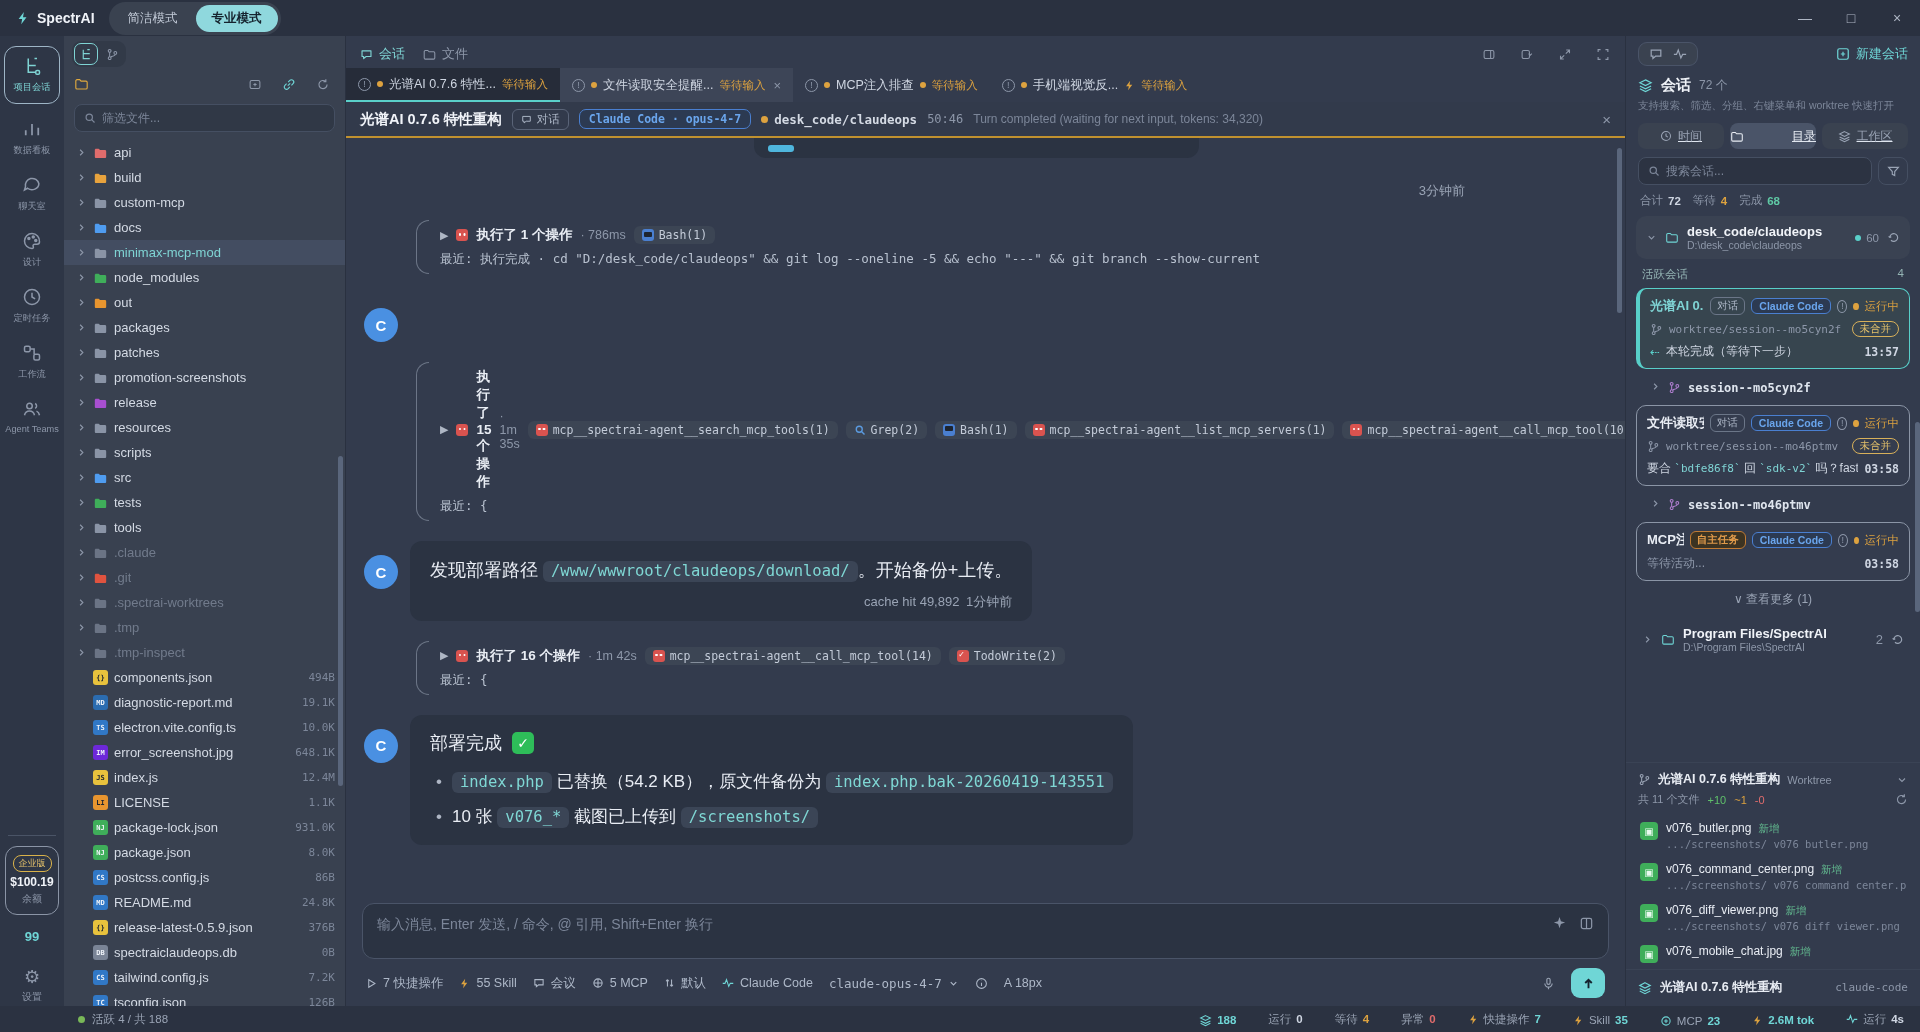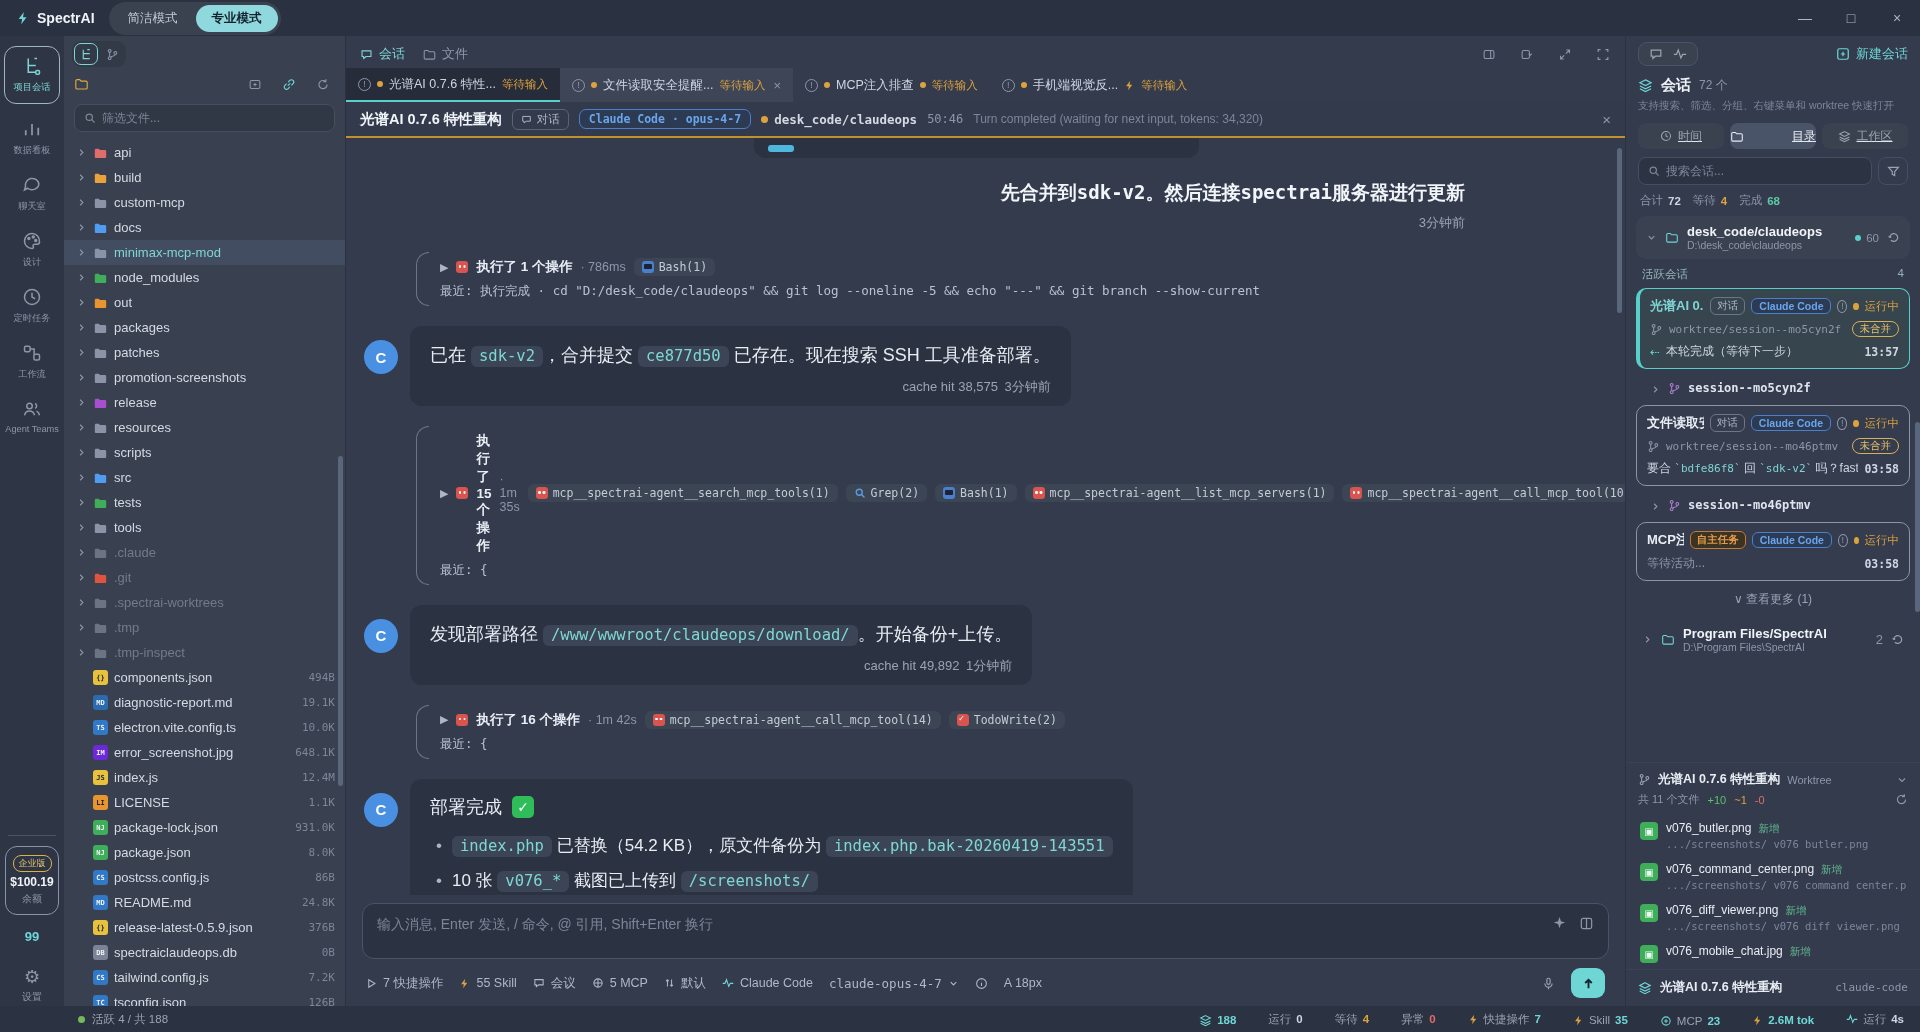--- a/index.html
+++ b/index.html
@@ -90,21 +90,21 @@
   .ch-timer { color:#8d97a9; font-size:12px; }
   .ch-status { color:#7c8699; font-size:12px; }
   .ch-close { margin-left:auto; color:#8d97a9; font-size:15px; cursor:pointer; }
 
   
   .messages { flex:1; min-height:0; overflow:hidden; position:relative; padding:0 20px 0 18px; }
   .peek { width:445px; height:20px; background:#2b3342; border-radius:0 0 12px 12px; margin-left:390px; display:flex; align-items:center; padding:0 14px; }
   .peek .tealbar { width:26px; height:7px; background:#4fb6dd; border-radius:3px; }
   .usermsg { text-align:right; margin:22px 140px 0 0; font-size:19px; font-weight:bold; color:#f2f5f9; }
   .usermsg .um-mono { font-family:"DejaVu Sans Mono","Liberation Mono",monospace; }
-  .usertime { text-align:right; margin:8px 140px 0 0; font-size:13px; color:#9aa4b5; }
+  .usertime { text-align:right; margin:24px 140px 0 0; font-size:13px; color:#9aa4b5; }
 
   .toolblock { display:flex; margin:20px 0 0 52px; }
   .tb-bracket { width:13px; border:1.5px solid #8b95a6; border-right:none; border-radius:13px 0 0 13px; opacity:.65; flex:none; margin-right:11px; }
   .tb-body { padding:6px 0; min-width:0; }
   .tb-row1 { display:flex; align-items:center; gap:8px; }
   .tb-caret { color:#aeb6c4; font-size:11px; }
   .tb-title { font-weight:bold; font-size:13.5px; color:#e9edf4; }
   .tb-dur { color:#8d97a9; font-size:12.5px; }
   .tchip { background:#3c4554; border-radius:6px; padding:2px 8px; font-size:11.5px; color:#c3cbd8; display:flex; align-items:center; gap:5px; font-family:"DejaVu Sans Mono",monospace; white-space:nowrap; }
   .mi { width:12px; height:12px; border-radius:3px; flex:none; position:relative; }
@@ -183,21 +183,21 @@
   .chip-cc { border:1px solid #4a7fd0; border-radius:6px; color:#6aa5ec; background:#2c3a52; font-size:10.5px; padding:1px 7px; font-weight:bold; white-space:nowrap; }
   .run-amber { color:#dda23f; font-size:11.5px; white-space:nowrap; }
   .sess-r2 { display:flex; align-items:center; gap:6px; margin-top:6px; color:#8d97a9; font-size:11px; }
   .sess-r2 .br { white-space:nowrap; overflow:hidden; flex:1; }
   .badge-merge { border:1px solid #d7b05a; border-radius:8px; color:#e3c06a; font-size:10.5px; padding:0 7px; white-space:nowrap; }
   .sess-r3 { display:flex; align-items:center; gap:6px; margin-top:6px; font-size:12px; color:#cfd6e2; }
   .sess-r3 .last { flex:1; white-space:nowrap; overflow:hidden; }
   .sess-r3 .tm { color:#cfd6e2; font-weight:bold; font-size:11.5px; }
   .sess-r3 .ic-end { color:#5ad0ca; }
   .sess-r3 code { color:#7fd4d4; font-family:"DejaVu Sans Mono",monospace; font-size:11px; }
-  .subbranch { display:flex; align-items:flex-end; gap:7px; padding:4px 8px 10px 14px; font-size:12px; font-weight:bold; color:#dfe5ee; }
+  .subbranch { display:flex; align-items:flex-start; gap:7px; padding:4px 8px 10px 14px; font-size:12px; font-weight:bold; color:#dfe5ee; }
   .subbranch .chev { color:#8d97a9; }
   .subbranch .bric { color:#b07fd0; }
   .morelink { text-align:center; color:#9aa4b5; font-size:12px; padding:2px 0 10px; }
   .group2 { display:flex; align-items:center; gap:8px; padding:8px 6px; }
   .g2-chev { color:#8d97a9; }
   .g2-ic { color:#9aa4b5; }
   .rp-thumb { position:absolute; right:0px; top:210px; width:5px; height:190px; background:#5a667c; border-radius:3px; }
 
   
   .worktree { flex:none; border-top:1px solid #46506266; padding:8px 12px 0; }
@@ -837,41 +837,36 @@
         <span class="ch-timer mono">50:46</span>
         <span class="ch-status">Turn completed (waiting for next input, tokens: 34,320)</span>
         <span class="ch-close">×</span>
       </div>
 
       <div class="messages" id="messages">
         <div class="chat-thumb"></div>
       <div class="peek">
             <span class="tealbar"></span>
           </div>
-          <div class="usermsg">先合并到<span class="um-mono">sdk-v2</span>。然后连接<span class="um-mono">spectrai</span>服务器进行更新</div>
           <div class="usertime">3分钟前</div>
           <div class="toolblock">
             <div class="tb-bracket"></div>
             <div class="tb-body">
               <div class="tb-row1">
                 <span class="tb-caret">▶</span>
                 <span class="mi red"></span>
                 <span class="tb-title">执行了 1 个操作</span>
                 <span class="tb-dur">· 786ms</span>
                 <span class="tchip"><span class="mi blue"></span>Bash(1)</span>
               </div>
               <div class="tb-recent">最近: 执行完成 · cd "D:/desk_code/claudeops" &amp;&amp; git log --oneline -5 &amp;&amp; echo "---" &amp;&amp; git branch --show-current</div>
             </div>
           </div>
           <div class="aimsg">
             <div class="avatar">C</div>
-            <div class="aicard">
-              <div class="aitext">已在 <span class="codechip">sdk-v2</span>，合并提交 <span class="codechip">ce877d50</span> 已存在。现在搜索 SSH 工具准备部署。</div>
-              <div class="aifoot">cache hit 38,575 3分钟前</div>
-            </div>
           </div>
           <div class="toolblock">
             <div class="tb-bracket"></div>
             <div class="tb-body">
               <div class="tb-row1">
                 <span class="tb-caret">▶</span>
                 <span class="mi red"></span>
                 <span class="tb-title">执行了 15 个操作</span>
                 <span class="tb-dur">· 1m 35s</span>
                 <span class="tchip"><span class="mi red"></span>mcp__spectrai-agent__search_mcp_tools(1)</span>

